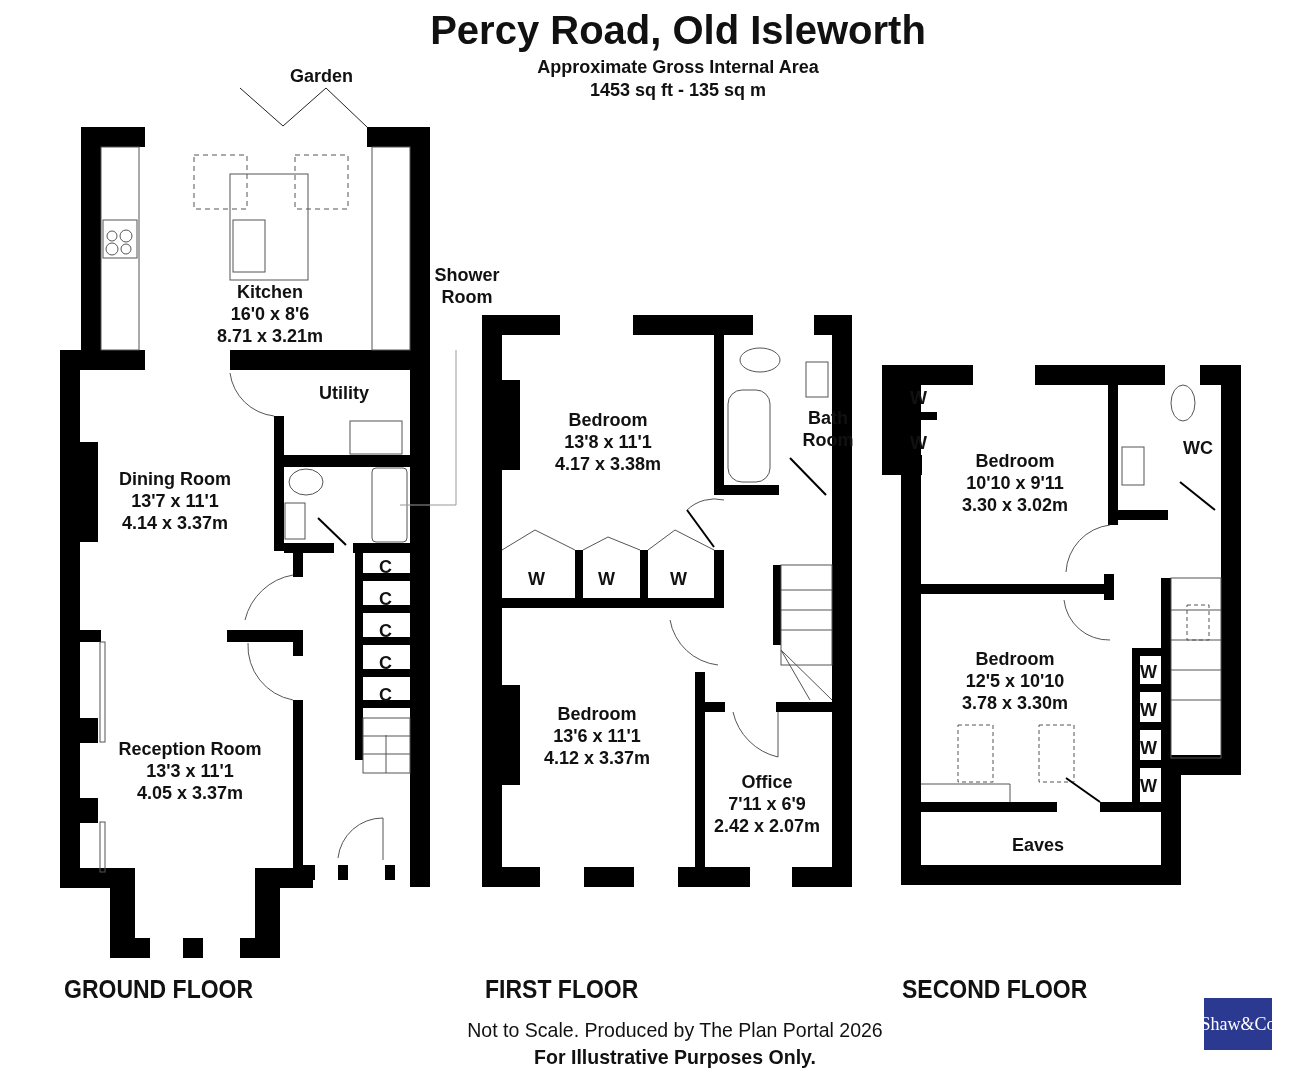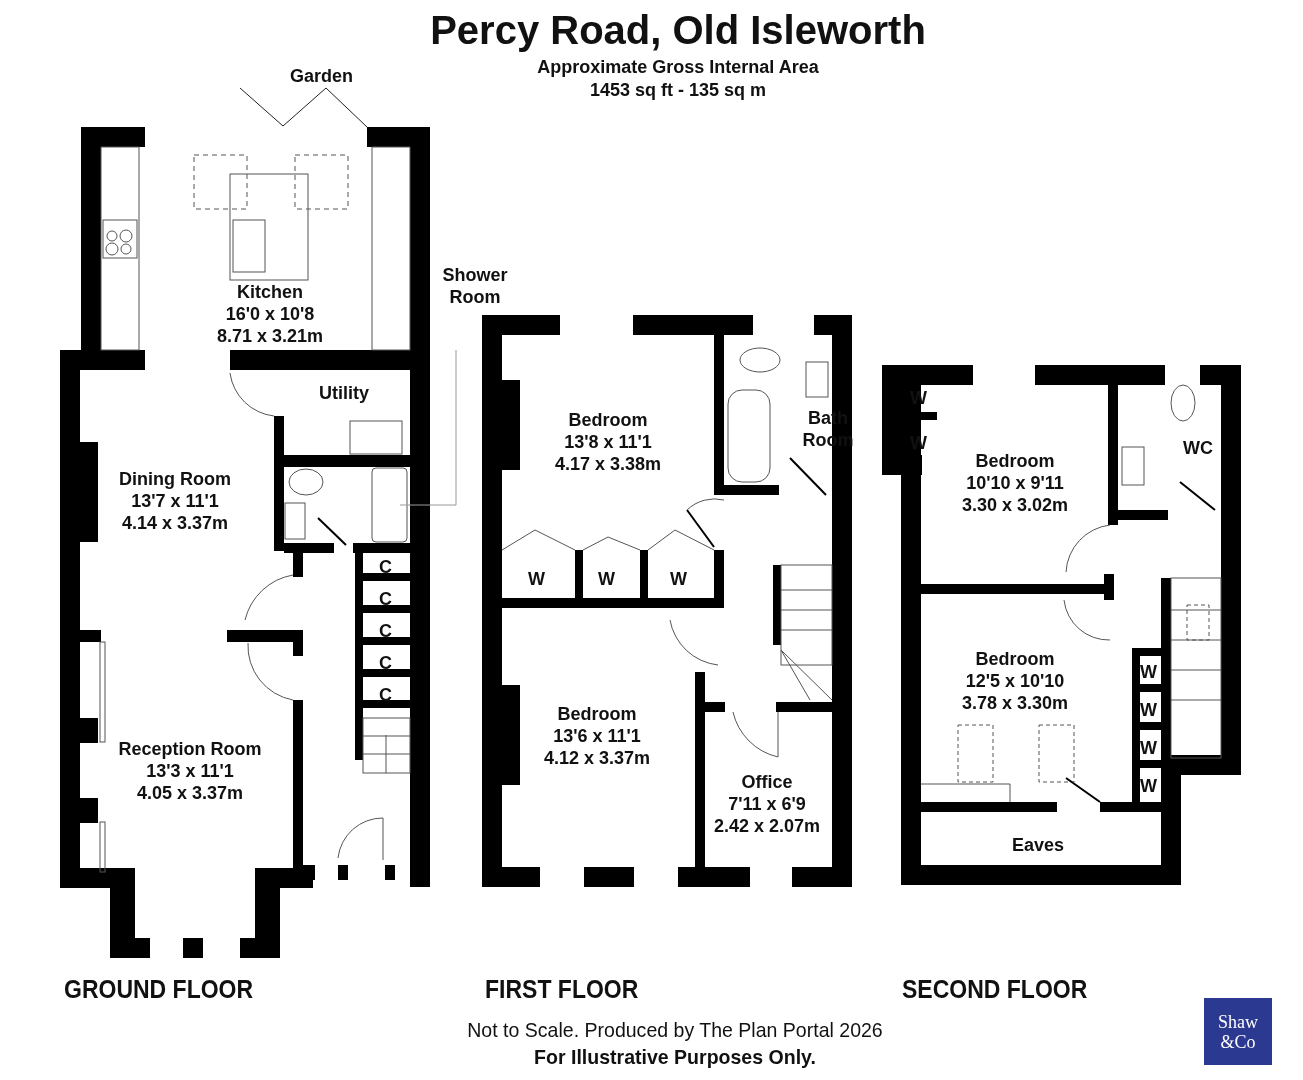--- a/index.html
+++ b/index.html
@@ -7,23 +7,23 @@
          font-family:"Liberation Sans", sans-serif; color:#111; }
   .title { position:absolute; left:0; width:1356px; top:8px; text-align:center;
            font-weight:bold; font-size:40px; letter-spacing:0px; }
   .subtitle { position:absolute; left:0; width:1356px; text-align:center; font-weight:bold; font-size:18px; }
   .plan { position:absolute; left:0; top:0; }
   .lbl { position:absolute; text-align:center; font-weight:bold; font-size:18px; line-height:22px; white-space:nowrap; }
   .lbl span { display:block; }
   .floor { position:absolute; font-weight:bold; font-size:25px; transform:scaleX(0.92); transform-origin:left; }
   .foot1 { position:absolute; top:1018px; left:420px; width:510px; text-align:center; font-size:21px; transform:scaleX(0.93); }
   .foot2 { position:absolute; top:1045px; left:420px; width:510px; text-align:center; font-size:21px; font-weight:bold; transform:scaleX(0.93); }
-  .logo { position:absolute; left:1204px; top:998px; width:68px; height:67px; background:#2b3990;
+  .logo { position:absolute; left:1204px; top:998px; width:68px; height:52px; background:#2b3990;
           color:#fff; font-family:"Liberation Serif", serif; font-size:18px; line-height:20px;
-          display:flex; flex-direction:column; align-items:center; justify-content:center; }
+          display:flex; align-items:center; justify-content:center; }
   .mark { position:absolute; font-weight:bold; font-size:18px; }
 </style>
 </head>
 <body>
 
 <div class="title" style="left:0;width:1356px;">Percy Road, Old Isleworth</div>
 <div class="subtitle" style="top:57px;">Approximate Gross Internal Area</div>
 <div class="subtitle" style="top:80px;">1453 sq ft - 135 sq m</div>
 
 <svg class="plan" width="1303" height="1080" xmlns="http://www.w3.org/2000/svg">
@@ -188,25 +188,25 @@
     <rect x="958" y="725" width="35" height="57" stroke-dasharray="4,3"></rect>
     <rect x="1039" y="725" width="35" height="57" stroke-dasharray="4,3"></rect>
     <polyline points="921,784 1010,784 1010,802"></polyline>
     <line x1="1066" y1="778" x2="1100" y2="802" stroke="#000" stroke-width="2"></line>
   </g>
 </svg>
 
 <div class="lbl" style="left:290px;top:65px;text-align:center;">Garden</div>
 <div class="lbl" style="left:200px;top:281px;width:140px;">
   <span>Kitchen</span>
-  <span>16'0 x 10'8</span>
+  <span>16'0 x 8'6</span>
   <span>8.71 x 3.21m</span>
 </div>
 <div class="lbl" style="left:319px;top:382px;">Utility</div>
-<div class="lbl" style="left:432px;top:264px;width:70px;margin-left:8px;">
+<div class="lbl" style="left:432px;top:264px;width:70px;">
   <span>Shower</span>
   <span>Room</span>
 </div>
 <div class="lbl" style="left:105px;top:468px;width:140px;">
   <span>Dining Room</span>
   <span>13'7 x 11'1</span>
   <span>4.14 x 3.37m</span>
 </div>
 <div class="lbl" style="left:105px;top:738px;width:170px;">
   <span>Reception Room</span>

